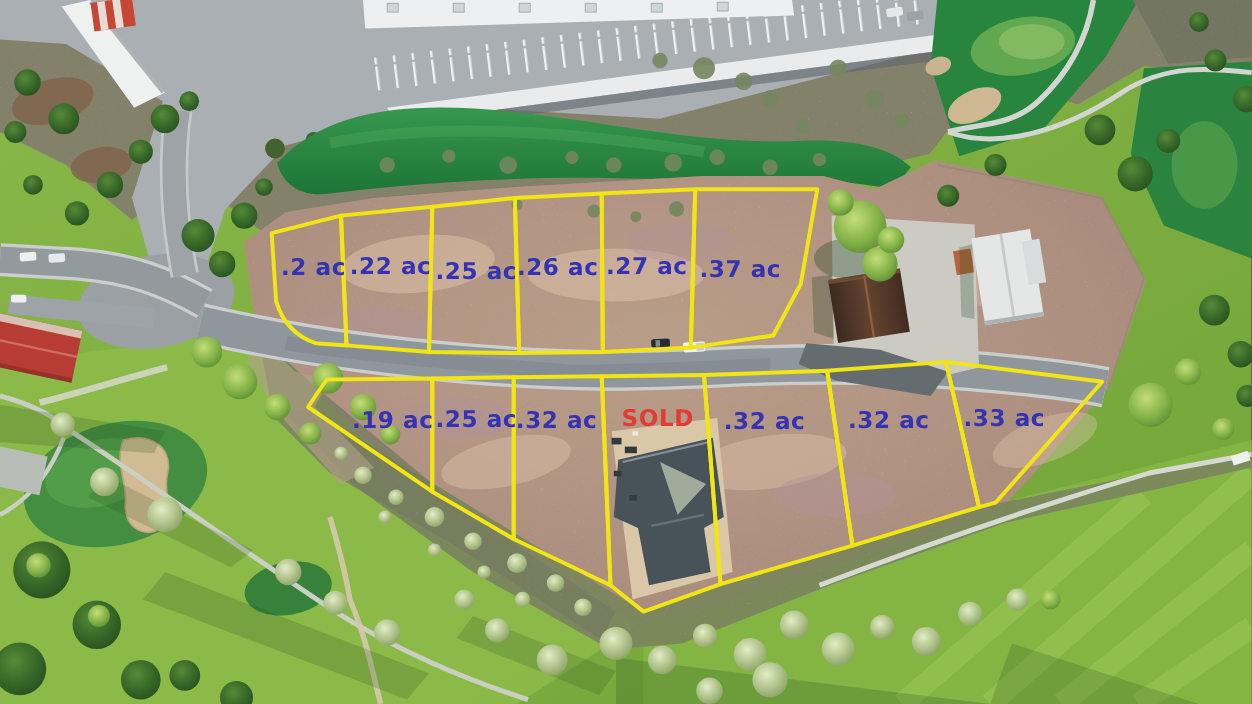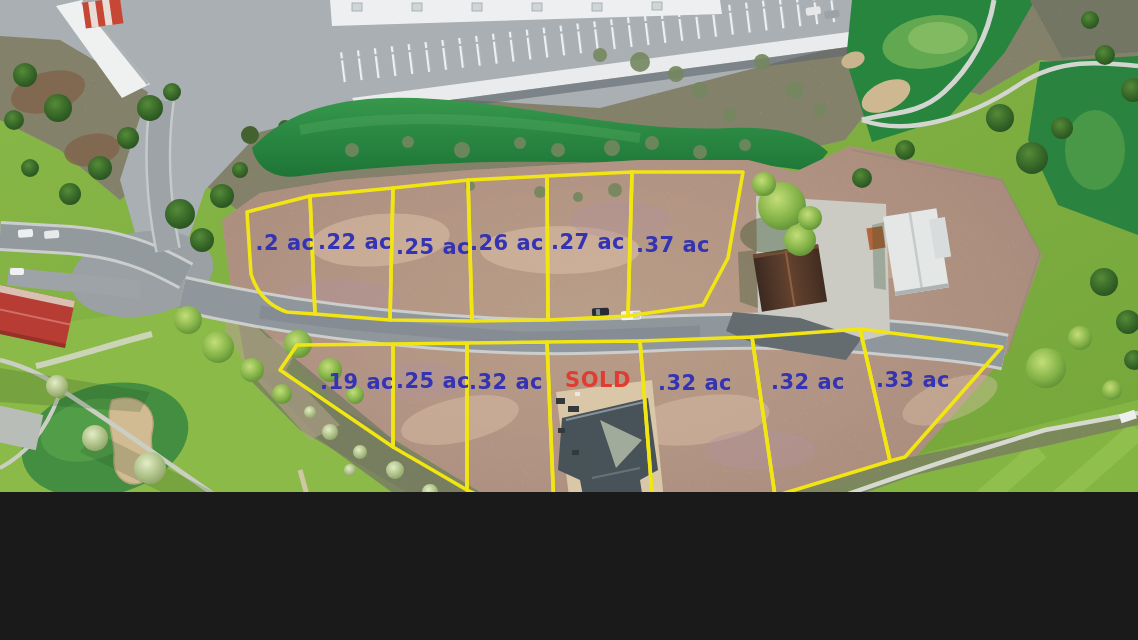--- a/index.html
+++ b/index.html
@@ -1,16 +1,16 @@
 <!DOCTYPE html>
 <html><head>
 <meta charset="utf-8">
 <style>
   html,body{margin:0;padding:0;background:#1a1a1a;}
-  .stage{width:1138px;height:492px;position:relative;overflow:hidden;font-family:"DejaVu Sans",sans-serif;}
+  .stage{width:1138px;height:640px;position:relative;overflow:hidden;font-family:"DejaVu Sans",sans-serif;}
   .stage svg{display:block;}
   text.lot-label{font-family:"DejaVu Sans",sans-serif;font-weight:700;font-size:21px;text-anchor:middle;letter-spacing:.5px;}
 </style>
 </head>
 <body>
 
 <div class="stage">
 <svg viewBox="0 0 1138 640" width="1138" height="640">
   <defs>
     <linearGradient id="gGrass" x1="0" y1="0" x2="1" y2="1">

